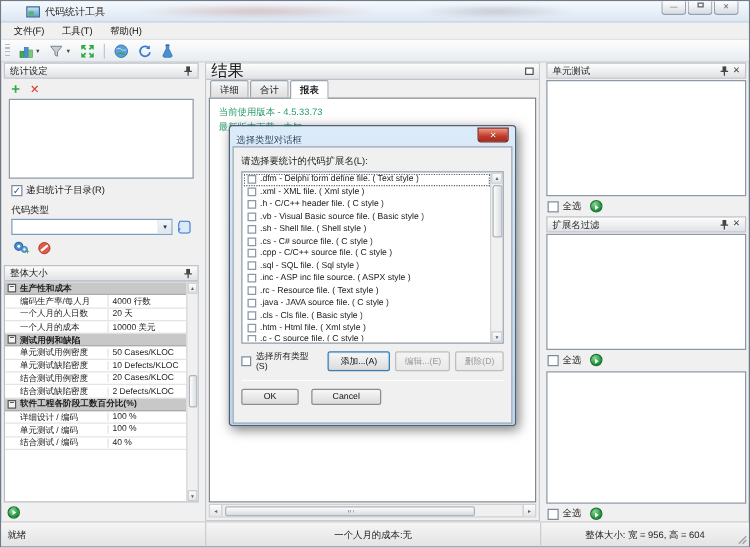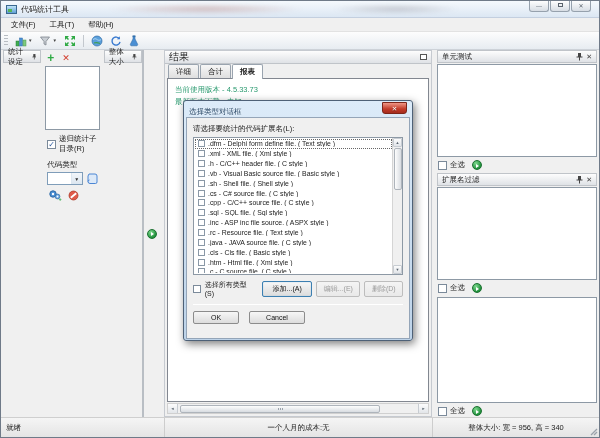--- a/index.html
+++ b/index.html
@@ -3,21 +3,21 @@
 <meta charset="utf-8">
 <style>
 * { margin:0; padding:0; box-sizing:border-box; }
 html,body { width:600px; height:438px; overflow:hidden; }
 body { font-family:"Liberation Sans","DejaVu Sans",sans-serif; font-size:8px; color:#1a1a1a; background:#d7e4d7; position:relative; }
 
 
 .window { position:absolute; inset:0; border:1px solid #6f7a88; background:#f0f0f0; display:flex; flex-direction:column; }
 
 
-.titlebar { height:17px; flex:0 0 17px; background:linear-gradient(#f5f9fd,#dce7f3); border-bottom:1px solid #c3cfdf; display:flex; align-items:center; padding:0 5px; position:relative; overflow:hidden; }
+.titlebar { height:17px; flex:0 0 17px; background:linear-gradient(#f5f9fd,#dce7f3); border-bottom:1px solid #c3cfdf; display:flex; align-items:center; padding:0 20px; position:relative; overflow:hidden; }
 .tb-blur1 { position:absolute; left:105px; top:3px; width:200px; height:10px; background:radial-gradient(ellipse, rgba(150,60,50,.30), transparent 70%); filter:blur(2px); }
 .tb-blur2 { position:absolute; left:330px; top:3px; width:130px; height:10px; background:radial-gradient(ellipse, rgba(90,85,95,.28), transparent 70%); filter:blur(2px); }
 .app-icon { width:11px; height:9px; margin-right:4px; background:linear-gradient(#bfe3f7,#5e9fd4); border:1px solid #39688f; position:relative; z-index:2; }
 .app-icon:after { content:""; position:absolute; left:1px; bottom:1px; width:4px; height:3px; background:#58b558; }
 .title-text { font-size:8px; color:#222; z-index:2; text-shadow:0 0 2px #fff; }
 .win-btns { position:absolute; right:8px; top:0; display:flex; gap:1px; z-index:3; }
 .win-btn { width:20px; height:11px; background:linear-gradient(#fefefe,#d7dde4); border:1px solid #96a1ad; border-top:none; border-radius:0 0 3px 3px; font-size:6px; line-height:10px; text-align:center; color:#5a636d; }
 .win-btn .rbox { display:inline-block; width:5px; height:4px; border:1px solid #5a636d; margin-bottom:1px; }
 
 
@@ -35,21 +35,21 @@
 
 .main { flex:1; display:flex; min-height:0; padding:0 2px; }
 .splitter { flex:0 0 5px; }
 
 
 .dock-header { height:13px; background:linear-gradient(#fdfdfd,#dfe2e6); border:1px solid #c0c4c9; display:flex; align-items:center; padding:0 4px; font-size:7.5px; color:#222; }
 .dock-header .spacer { flex:1; }
 .hdr-ico { color:#444; font-size:7px; line-height:7px; margin-left:3px; }
 
 
-.left-panel { flex:0 0 156px; display:flex; flex-direction:row; min-height:0; }
+.left-panel { flex:0 0 156px; display:flex; flex-direction:column; min-height:0; }
 .lp-body { padding:3px 4px 4px 4px; }
 .sec-label { font-size:7.5px; margin:2px 0 2px 2px; color:#222; }
 .iconrow { display:flex; align-items:center; gap:8px; padding:1px 2px 3px 2px; }
 .plus-glyph { color:#2faa44; font-weight:bold; font-size:12px; line-height:9px; }
 .cross-glyph { color:#d23b2a; font-weight:bold; font-size:9px; line-height:9px; }
 .listbox { background:#fff; border:1px solid #8d99a5; }
 .dir-listbox { height:64px; }
 .checkrow { display:flex; align-items:center; gap:3px; margin:4px 0 6px 2px; }
 .checkbox { width:9px; height:9px; background:#fff; border:1px solid #7b8a9a; font-size:8px; line-height:8px; text-align:center; color:#2c5aa0; font-weight:bold; }
 .checkrow .cb-label { font-size:7.5px; }
@@ -69,21 +69,21 @@
 .plabel { flex:0 0 82px; padding-left:12px; font-size:6.8px; white-space:nowrap; overflow:hidden; }
 .pvalue { flex:1; font-size:6.8px; border-left:1px solid #e4e4e4; padding-left:3px; white-space:nowrap; overflow:hidden; }
 .vscroll { position:absolute; top:0; right:0; bottom:0; width:9px; background:#f0f0f0; border-left:1px solid #d5d5d5; }
 .vs-arrow { height:9px; display:flex; align-items:center; justify-content:center; font-size:4px; color:#5a6570; background:linear-gradient(#fcfcfc,#e2e5e9); border:1px solid #c7ccd2; border-radius:1px; }
 .vs-arrow.bottom { position:absolute; bottom:0; left:0; right:0; }
 .vs-thumb { position:absolute; left:0.5px; right:0.5px; top:42%; height:26px; background:linear-gradient(90deg,#fdfdfd,#d8dce1); border:1px solid #aeb4bb; border-radius:2px; }
 .lp-footer { flex:0 0 15px; display:flex; align-items:center; padding:2px 2px; }
 
 
 .center-panel { flex:1; display:flex; flex-direction:column; min-width:0; border:1px solid #c6cad0; background:#f0f0f0; }
-.cp-header { height:13px; background:linear-gradient(#fdfdfd,#dfe2e6); border-bottom:1px solid #c0c4c9; display:flex; align-items:center; padding:0 4px; font-size:10px; }
+.cp-header { height:13px; background:linear-gradient(#fdfdfd,#dfe2e6); border-bottom:1px solid #c0c4c9; display:flex; align-items:center; padding:0 4px; font-size:13px; }
 .cp-header .spacer { flex:1; }
 .float-box { width:7px; height:6px; border:1px solid #555; background:#fff; }
 .tabstrip { height:14px; display:flex; align-items:flex-end; padding:2px 3px 0 3px; gap:1px; background:#f0f0f0; }
 .tab { padding:1.5px 7px; font-size:7.5px; border:1px solid #9aa4af; border-bottom:none; background:linear-gradient(#f6f6f6,#dfdfdf); color:#222; border-radius:2px 2px 0 0; }
 .tab.active { background:#fff; font-weight:bold; position:relative; top:1px; padding-bottom:2.5px; }
 .report-area { flex:1; background:#fff; border:1px solid #828790; margin:0 2px; padding:6px 7px; overflow:hidden; min-height:0; }
 .report-line { font-size:7.5px; margin-bottom:2px; }
 .hscroll { flex:0 0 11px; margin:1px 2px 2px 2px; background:#f0f0f0; border:1px solid #d0d0d0; position:relative; display:flex; align-items:center; }
 .hs-arrow { width:10px; height:100%; display:flex; align-items:center; justify-content:center; font-size:4px; color:#5a6570; background:linear-gradient(#fcfcfc,#e2e5e9); border-right:1px solid #c7ccd2; }
 .hs-arrow.right { position:absolute; right:0; border-right:none; border-left:1px solid #c7ccd2; }
@@ -410,21 +410,21 @@
           <div class="apply-ico"></div>
         </div>
       </div>
 
     </div>
   </div>
 
   <div class="statusbar">
     <div class="sb-left">就绪</div>
     <div class="sb-mid">一个人月的成本:无</div>
-    <div class="sb-right">整体大小: 宽 = 956, 高 = 340</div>
+    <div class="sb-right">整体大小: 宽 = 956, 高 = 604</div>
     <svg class="resize-grip" width="9" height="9" viewBox="0 0 9 9">
         <g stroke="#9aa2ab" stroke-width="1.2">
           <line x1="8" y1="2" x2="2" y2="8"></line>
           <line x1="8" y1="5" x2="5" y2="8"></line>
           <line x1="8" y1="8" x2="8" y2="8"></line>
         </g>
       </svg>
   </div>
 </div>
 

